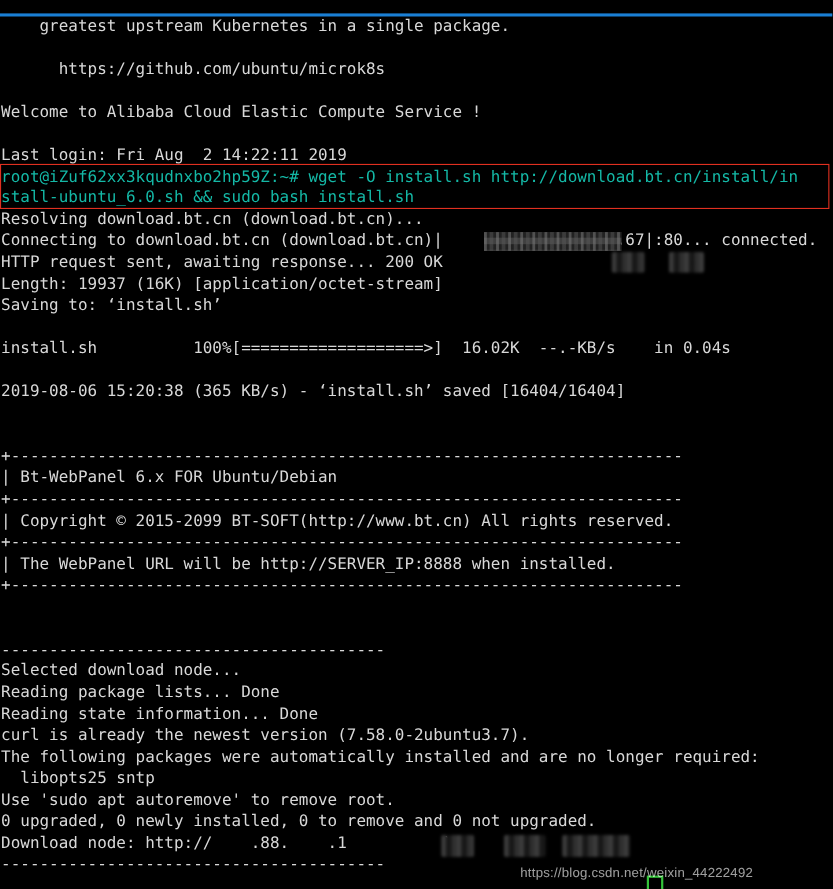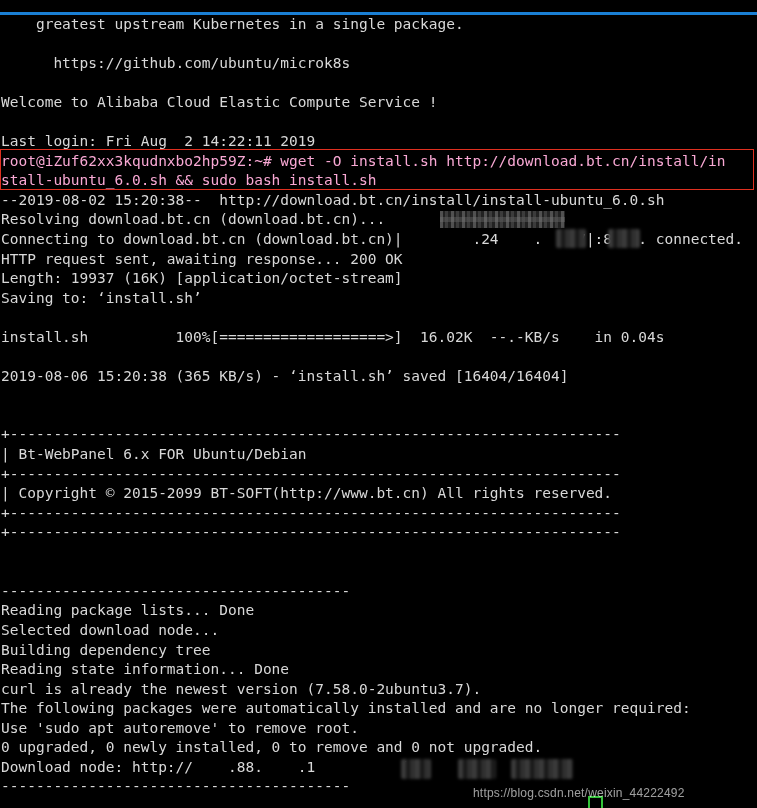--- a/index.html
+++ b/index.html
@@ -31,21 +31,21 @@
     position: absolute;
     top: 3px;
     left: 1px;
     width: 756px;
   }
   .line {
     height: 19.55px;
     white-space: pre;
     letter-spacing: 0px;
   }
-  .c-bright  { color: #f9a8d4; }
+  .c-bright  { color: #14b8a6; }
 
   
   #cmd-box {
     position: absolute;
     left: 0px;
     top: 137px;
     width: 754px;
     height: 41px;
     border: 1px solid #e03020;
     box-sizing: border-box;
@@ -103,47 +103,47 @@
   <div id="screen">
     <div class="line">    greatest upstream Kubernetes in a single package.</div>
     <div class="line"></div>
     <div class="line">      https://github.com/ubuntu/microk8s</div>
     <div class="line"></div>
     <div class="line">Welcome to Alibaba Cloud Elastic Compute Service !</div>
     <div class="line"></div>
     <div class="line">Last login: Fri Aug  2 14:22:11 2019</div>
     <div class="line c-bright">root@iZuf62xx3kqudnxbo2hp59Z:~# wget -O install.sh http://download.bt.cn/install/in</div>
     <div class="line c-bright">stall-ubuntu_6.0.sh &amp;&amp; sudo bash install.sh</div>
-    <div class="line">--2019-08-02 15:20:38--  http://download.bt.cn/install/install-ubuntu_6.0.sh</div>
     <div class="line">Resolving download.bt.cn (download.bt.cn)... </div>
     <div class="line">Connecting to download.bt.cn (download.bt.cn)|        .24    .  .67|:80... connected.</div>
     <div class="line">HTTP request sent, awaiting response... 200 OK</div>
     <div class="line">Length: 19937 (16K) [application/octet-stream]</div>
     <div class="line">Saving to: ‘install.sh’</div>
     <div class="line"></div>
     <div class="line">install.sh          100%[===================&gt;]  16.02K  --.-KB/s    in 0.04s</div>
     <div class="line"></div>
     <div class="line">2019-08-06 15:20:38 (365 KB/s) - ‘install.sh’ saved [16404/16404]</div>
     <div class="line"></div>
     <div class="line"></div>
     <div class="line">+----------------------------------------------------------------------</div>
     <div class="line">| Bt-WebPanel 6.x FOR Ubuntu/Debian</div>
     <div class="line">+----------------------------------------------------------------------</div>
     <div class="line">| Copyright © 2015-2099 BT-SOFT(http://www.bt.cn) All rights reserved.</div>
     <div class="line">+----------------------------------------------------------------------</div>
+    <div class="line">| The WebPanel URL will be http://SERVER_IP:8888 when installed.</div>
     <div class="line">+----------------------------------------------------------------------</div>
     <div class="line"></div>
     <div class="line"></div>
     <div class="line">----------------------------------------</div>
+    <div class="line">Selected download node...</div>
     <div class="line">Reading package lists... Done</div>
-    <div class="line">Selected download node...</div>
-    <div class="line">Building dependency tree</div>
     <div class="line">Reading state information... Done</div>
     <div class="line">curl is already the newest version (7.58.0-2ubuntu3.7).</div>
     <div class="line">The following packages were automatically installed and are no longer required:</div>
+    <div class="line">  libopts25 sntp</div>
     <div class="line">Use 'sudo apt autoremove' to remove root.</div>
     <div class="line">0 upgraded, 0 newly installed, 0 to remove and 0 not upgraded.</div>
     <div class="line">Download node: http://    .88.    .1          )</div>
     <div class="line">----------------------------------------</div>
 
   </div>
 
   <div id="cmd-box"></div>
 
   <div class="redact" style="left:440px; top:199px; width:125px; height:17px;"></div>

